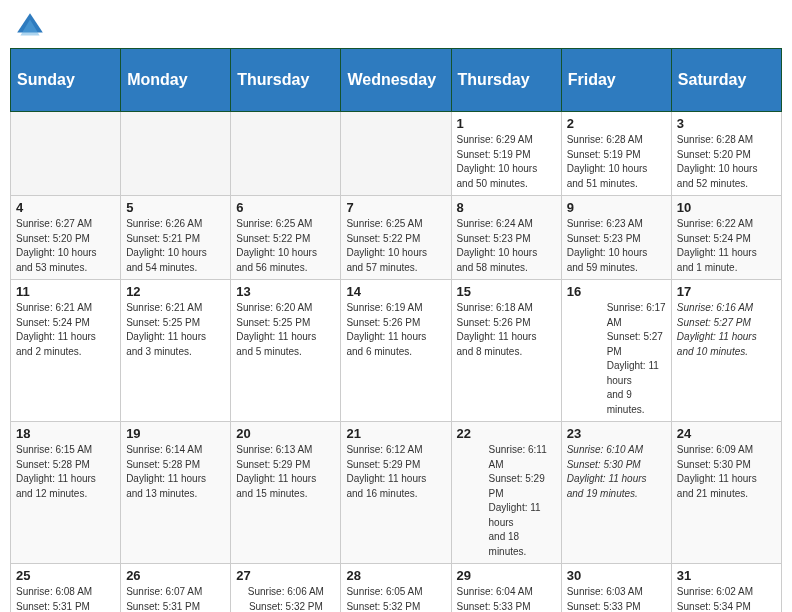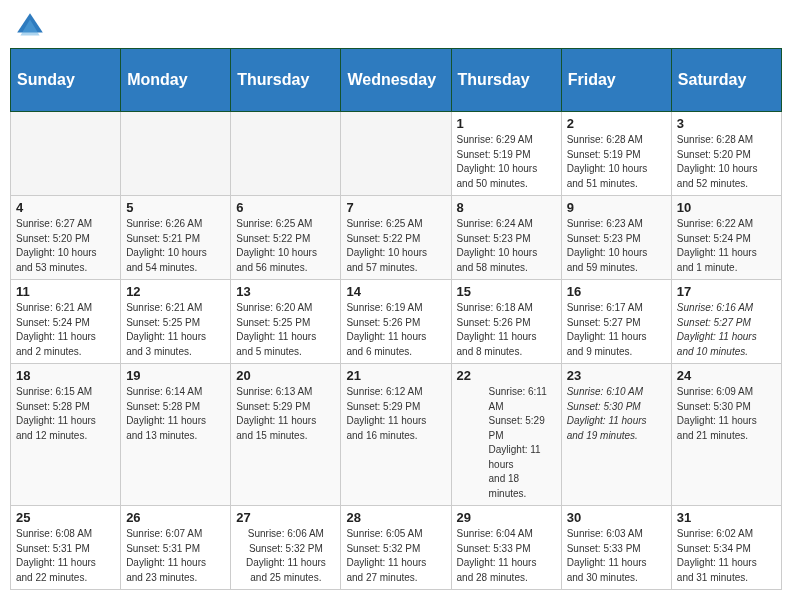--- a/index.html
+++ b/index.html
@@ -238,21 +238,21 @@
         </td>
         <td>
           <span class="day-number">15</span>
           <div class="day-info" style="white-space: pre-line;">Sunrise: 6:18 AM
 Sunset: 5:26 PM
 Daylight: 11 hours
 and 8 minutes.</div>
         </td>
         <td>
           <span class="day-number">16</span>
-          <div class="day-info" style="white-space: pre-line;">Sunrise: 6:17 AM
+          <div class="day-info" style="white-space: pre-line; margin-left: 40px;">Sunrise: 6:17 AM
 Sunset: 5:27 PM
 Daylight: 11 hours
 and 9 minutes.</div>
         </td>
         <td>
           <span class="day-number">17</span>
           <div class="day-info" style="white-space: pre-line; font-style: italic;">Sunrise: 6:16 AM
 Sunset: 5:27 PM
 Daylight: 11 hours
 and 10 minutes.</div>

